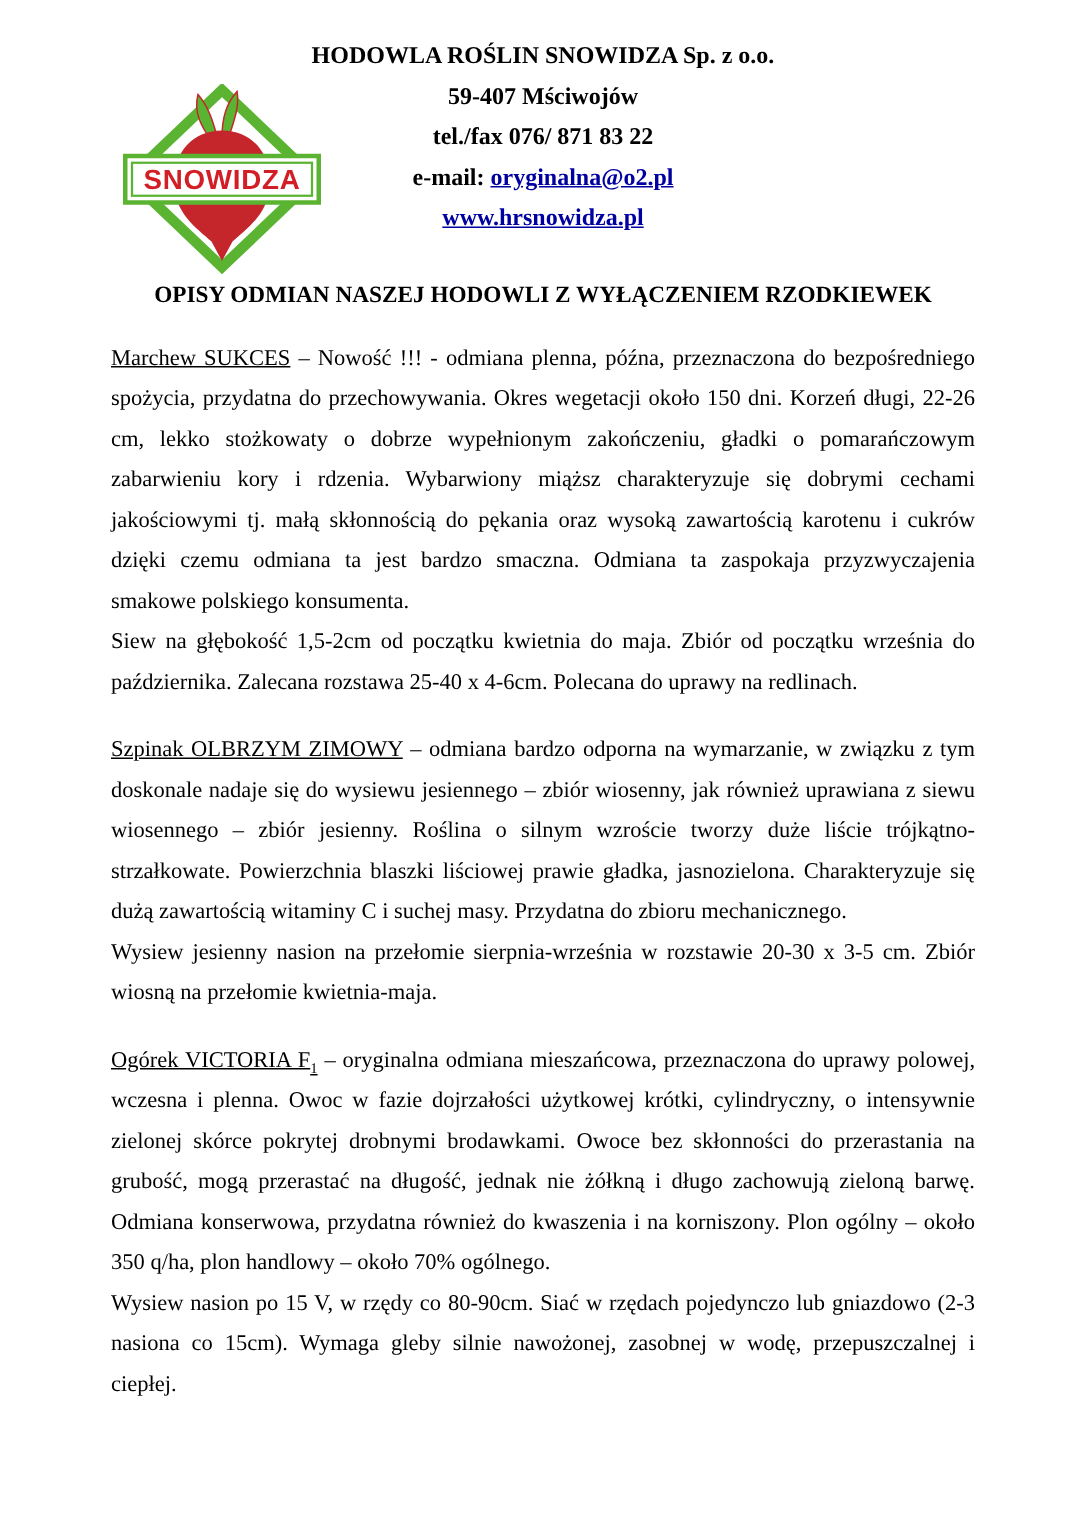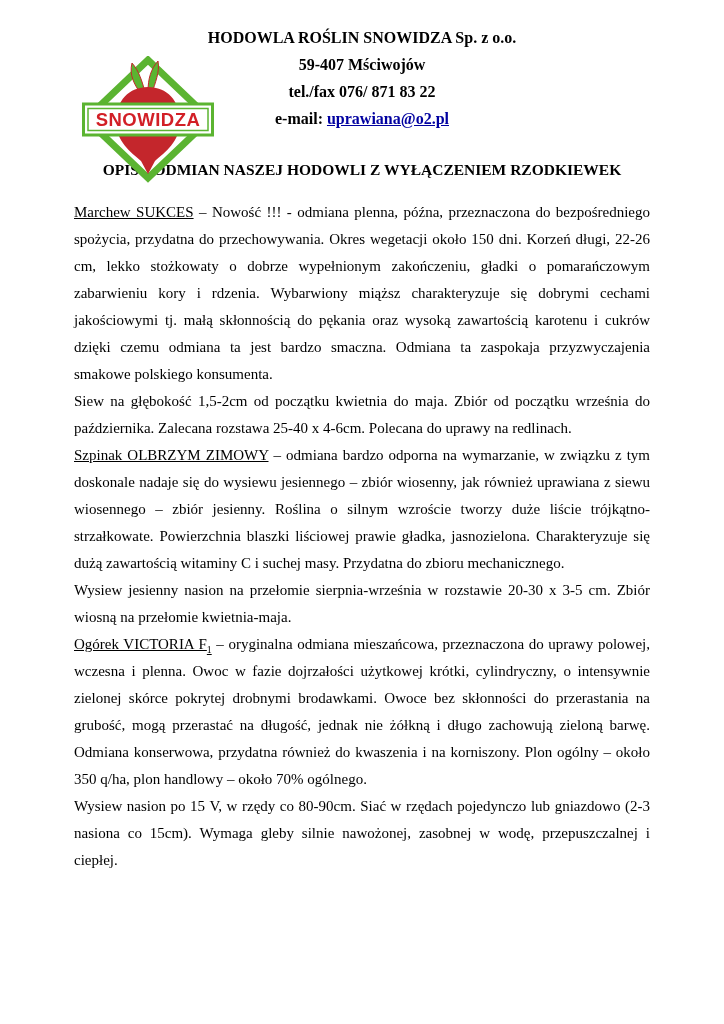--- a/index.html
+++ b/index.html
@@ -51,21 +51,21 @@
     margin-top: 24px;
     margin-bottom: 16px;
     line-height: 27px;
   }
   .para {
     font-size: 15px;
     line-height: 27px;
     text-align: justify;
     margin: 0;
   }
-  .para.spaced { }
+  .para.spaced { margin-top: 18px; }
   .para .b { font-weight: normal; }
   .para .u { text-decoration: underline; }
   .para sub { font-size: 0.65em; line-height: 0; }
 </style>
 </head>
 <body>
 
 <div class="page">
 
   <div class="logo">
@@ -81,21 +81,22 @@
       <rect x="1.5" y="48" width="129" height="31" fill="#FFFFFF" stroke="var(--logo-green)" stroke-width="3"></rect>
       <rect x="6" y="52.5" width="120" height="22" fill="none" stroke="var(--logo-green)" stroke-width="1.5"></rect>
       <text x="66" y="70" text-anchor="middle" font-family="Liberation Sans, DejaVu Sans, sans-serif" font-weight="bold" font-size="18.5" letter-spacing="0.5" fill="var(--logo-text-red)">SNOWIDZA</text>
     </svg>
   </div>
 
   <div class="letterhead">
     <div>HODOWLA ROŚLIN SNOWIDZA Sp. z o.o.</div>
     <div>59-407 Mściwojów</div>
     <div>tel./fax 076/ 871 83 22</div>
-    <div><span>e-mail: </span><a>uprawiana@o2.pl</a></div>
+    <div><span>e-mail: </span><a>oryginalna@o2.pl</a></div>
+    <div><a>www.hrsnowidza.pl</a></div>
   </div>
 
   <div class="content">
     <h1 class="doc-title">OPISY ODMIAN NASZEJ HODOWLI Z WYŁĄCZENIEM RZODKIEWEK</h1>
     <div>
         <p class="para"><span class="b u">Marchew SUKCES</span><span class="b"> – Nowość !!!</span><span> - odmiana plenna, późna, przeznaczona do bezpośredniego spożycia, przydatna do przechowywania. Okres wegetacji około 150 dni. Korzeń długi, 22-26 cm, lekko stożkowaty o dobrze wypełnionym zakończeniu, gładki o pomarańczowym zabarwieniu kory i rdzenia. Wybarwiony miąższ charakteryzuje się dobrymi cechami jakościowymi tj. małą skłonnością do pękania oraz wysoką zawartością karotenu i cukrów dzięki czemu odmiana ta jest bardzo smaczna. </span><span class="b">Odmiana ta zaspokaja przyzwyczajenia smakowe polskiego konsumenta</span><span>.</span></p>
         <p class="para"><span>Siew na głębokość 1,5-2cm od początku kwietnia do maja. Zbiór od początku września do października. Zalecana rozstawa 25-40 x 4-6cm. </span><span class="b">Polecana do uprawy na redlinach.</span></p>
         <p class="para spaced"><span class="b u">Szpinak OLBRZYM ZIMOWY</span><span> – odmiana bardzo odporna na wymarzanie, w związku z tym doskonale nadaje się do wysiewu jesiennego – zbiór wiosenny, jak również uprawiana z siewu wiosennego – zbiór jesienny. Roślina o silnym wzroście tworzy duże liście trójkątno-strzałkowate. Powierzchnia blaszki liściowej prawie gładka, jasnozielona. Charakteryzuje się dużą zawartością witaminy C i suchej masy. Przydatna do zbioru mechanicznego.</span></p>
         <p class="para"><span>Wysiew jesienny nasion na przełomie sierpnia-września w rozstawie 20-30 x 3-5 cm. Zbiór wiosną na przełomie kwietnia-maja.</span></p>
         <p class="para spaced"><span class="b u">Ogórek VICTORIA F</span><sub class="b u">1</sub><span> – oryginalna odmiana mieszańcowa, przeznaczona do uprawy polowej, wczesna i plenna. Owoc w fazie dojrzałości użytkowej krótki, cylindryczny, o intensywnie zielonej skórce pokrytej drobnymi brodawkami. Owoce bez skłonności do przerastania na grubość, mogą przerastać na długość, jednak nie żółkną i długo zachowują zieloną barwę. Odmiana konserwowa, przydatna również do kwaszenia i na korniszony. Plon ogólny – około 350 q/ha, plon handlowy – około 70% ogólnego.</span></p>

